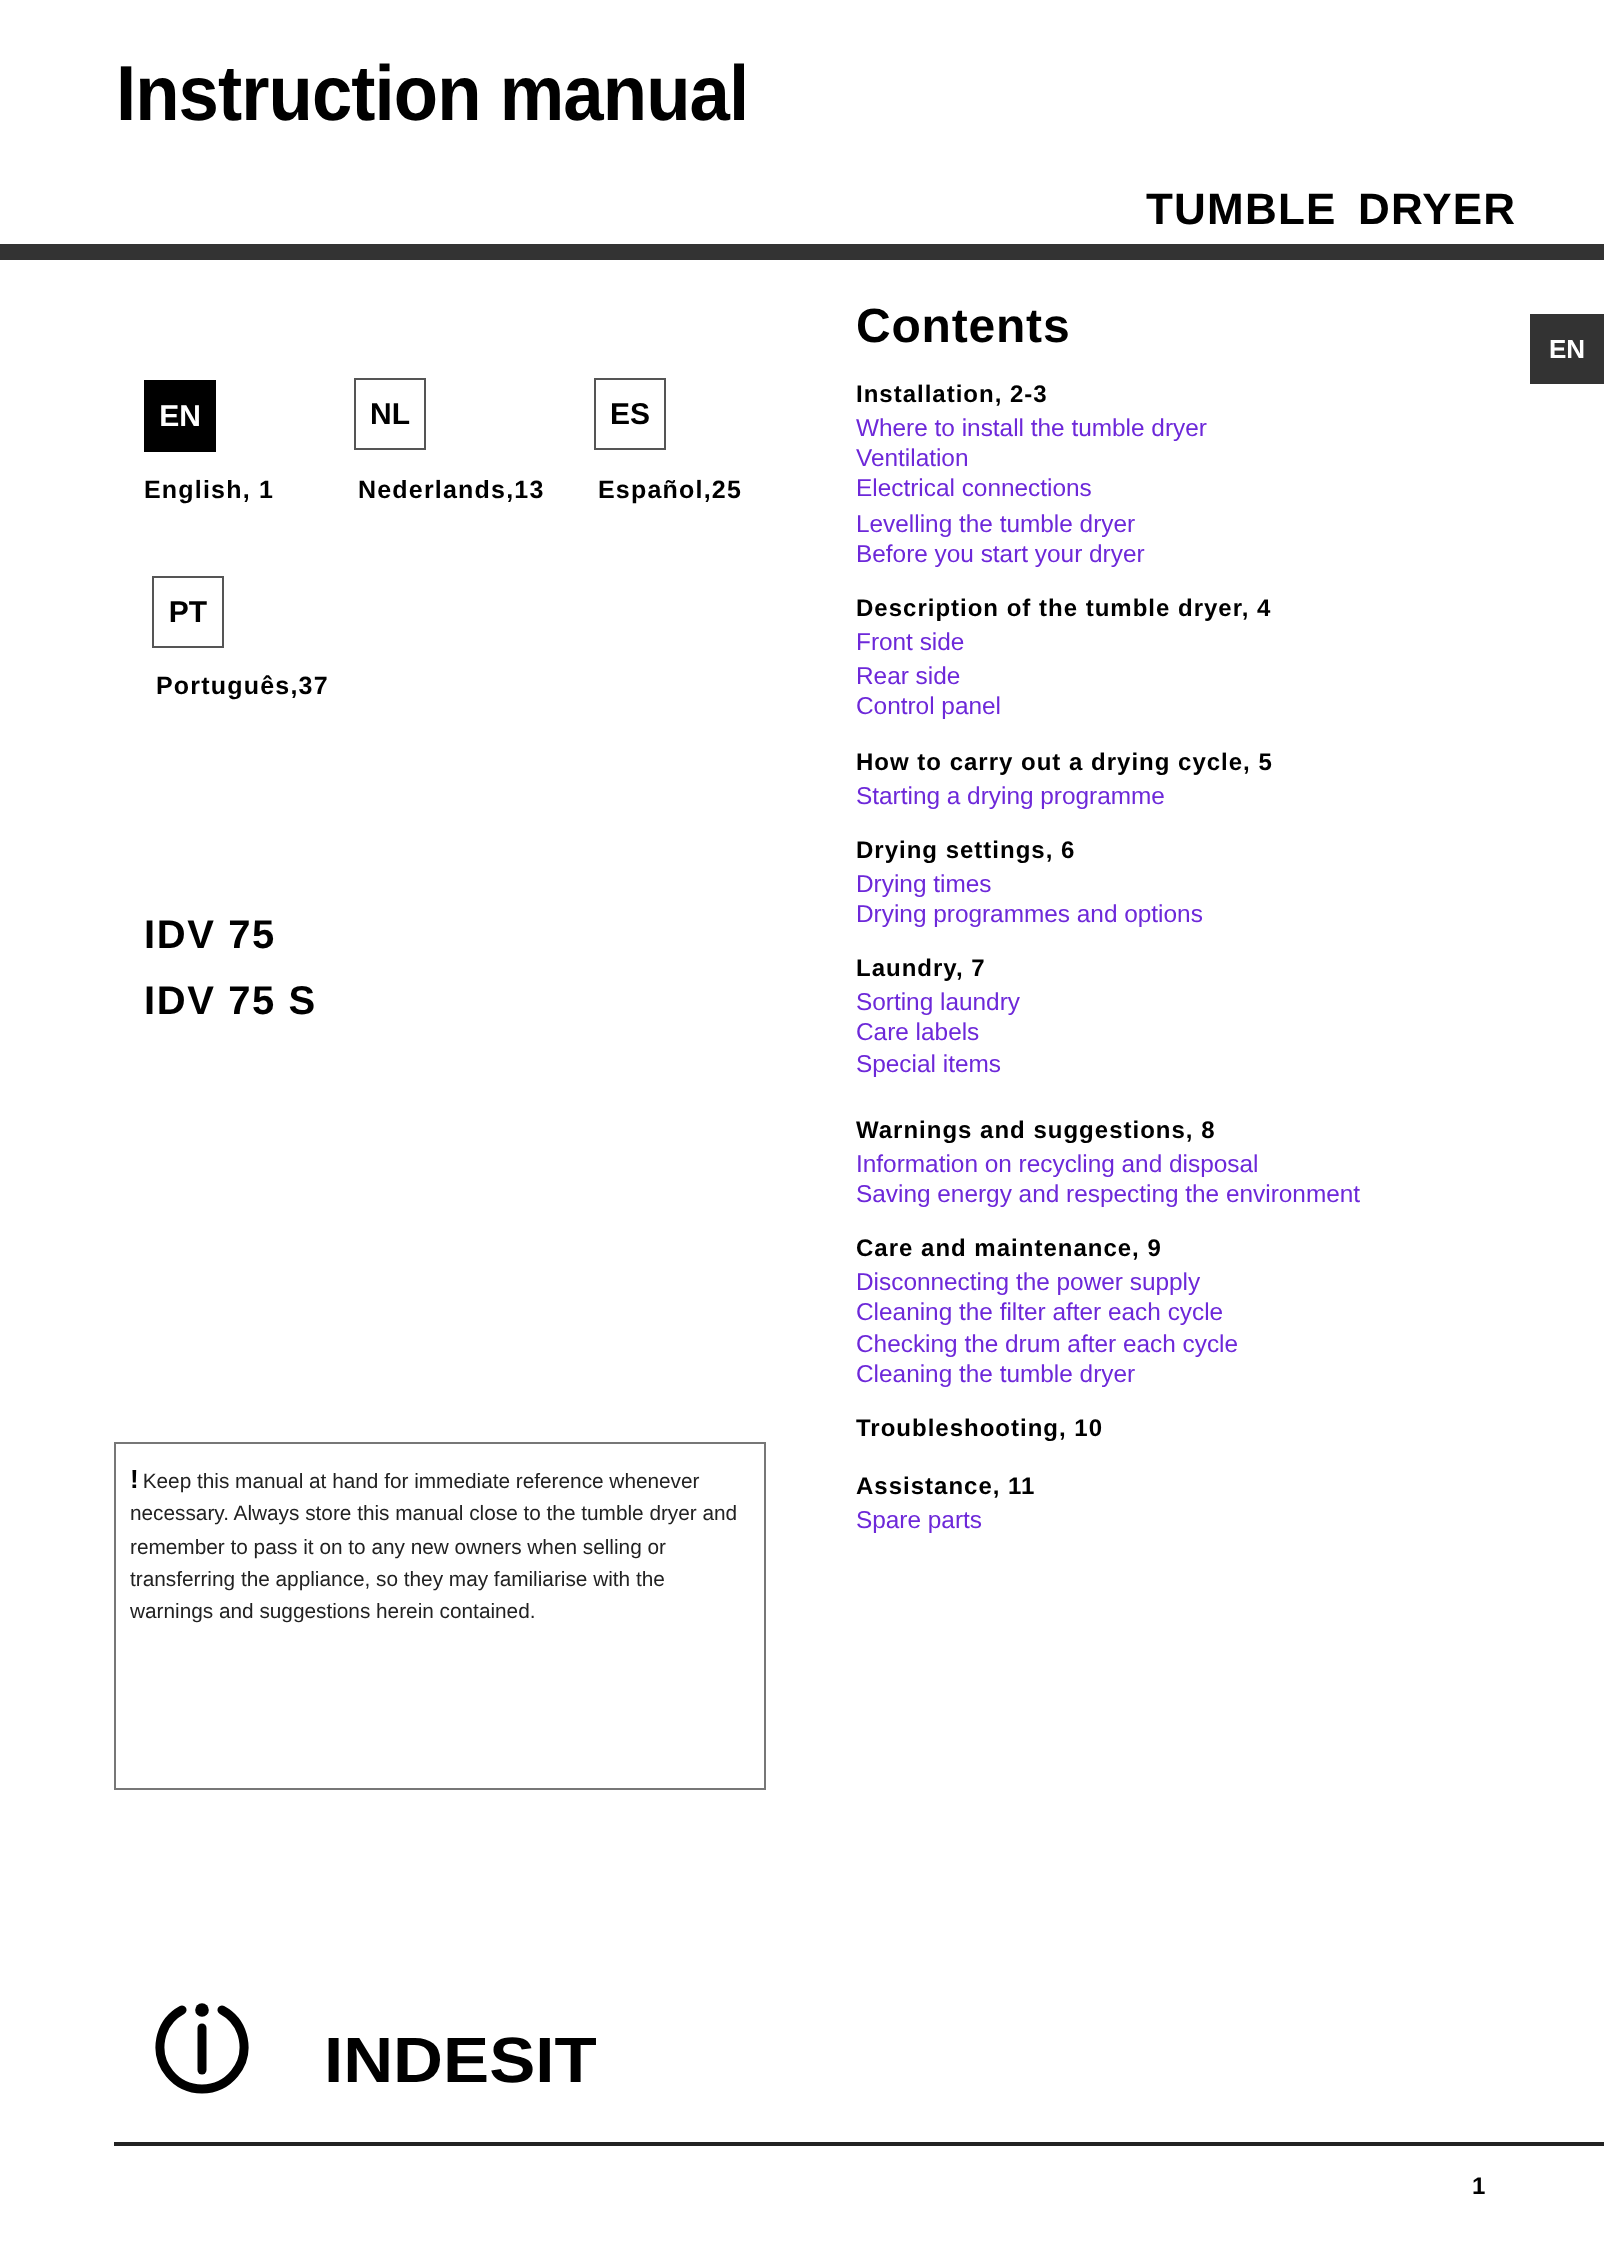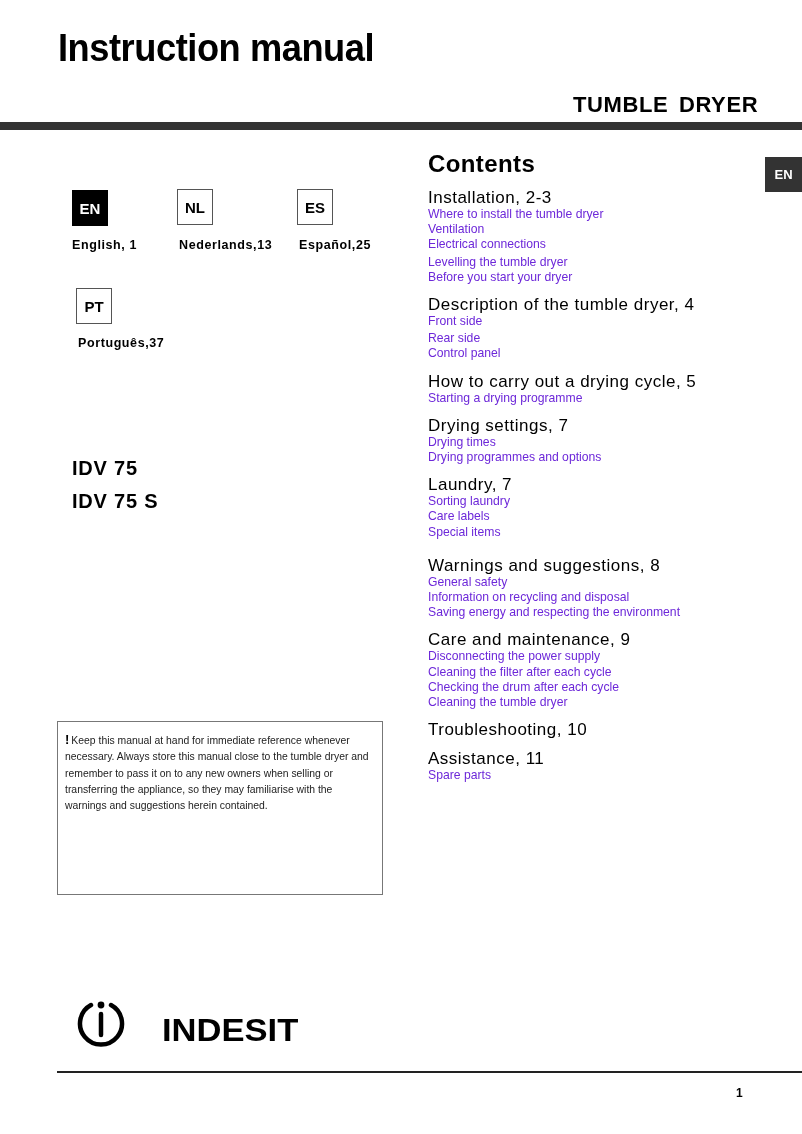--- a/index.html
+++ b/index.html
@@ -8,21 +8,21 @@
   .title { left: 58px; top: 26px; font-size: 39px; font-weight: bold; letter-spacing: -0.5px; transform: scaleX(0.93); transform-origin: left; }
   .subtitle { left: 573px; top: 92px; font-size: 22px; font-weight: bold; letter-spacing: 0.6px; word-spacing: 4px; }
   .topbar { left: 0; top: 122px; width: 802px; height: 8px; background: #333333; }
   .lang-box { width: 36px; height: 36px; border: 1px solid #555; box-sizing: border-box; display: flex; align-items: center; justify-content: center; font-weight: bold; font-size: 15px; }
   .lang-box.active { background: #000; color: #fff; border-color: #000; }
   .lang-label { font-size: 12.5px; font-weight: bold; letter-spacing: 0.6px; white-space: nowrap; }
   .model { left: 72px; font-size: 20px; font-weight: bold; letter-spacing: 0.8px; }
   .contents { left: 428px; top: 150px; width: 320px; }
   .contents-title { font-size: 24px; font-weight: bold; letter-spacing: 0.4px; margin: 0 0 10px 0; }
   .sec { margin-bottom: 10px; }
-  .sec-head { font-size: 17px; font-weight: normal; letter-spacing: 0.5px; line-height: 19px; white-space: nowrap; }
+  .sec-head { font-size: 12px; font-weight: bold; letter-spacing: 0.5px; line-height: 19px; white-space: nowrap; }
   .sec-item { font-size: 12.2px; line-height: 15.2px; color: #6d28d9; white-space: nowrap; }
   .en-tab { left: 765px; top: 157px; width: 37px; height: 35px; background: #333333; color: #fff; font-weight: bold; font-size: 13px; display: flex; align-items: center; justify-content: center; }
   .notice { left: 57px; top: 721px; width: 326px; height: 174px; border: 1px solid #777; box-sizing: border-box; padding: 10px 6px 0 7px; font-size: 10.4px; line-height: 16.3px; color: #222; }
   .notice .bang { font-weight: bold; font-size: 13px; color: #000; margin-right: 2px; }
   .logo { left: 75px; top: 997px; display: flex; align-items: flex-end; gap: 28px; }
   .logo-text { font-size: 32px; font-weight: bold; letter-spacing: 0px; margin-left: 7px; transform: scaleX(1.08); transform-origin: left; }
   .bottom-rule { left: 57px; top: 1071px; width: 745px; height: 1.5px; background: #222; }
   .page-num { left: 736px; top: 1086px; font-size: 12px; font-weight: bold; }
 </style>
 </head>
@@ -75,35 +75,34 @@
     <div class="sec-item" style="margin-top:2px;">Rear side</div>
     <div class="sec-item">Control panel</div>
   </div>
 
   <div class="sec">
     <div class="sec-head">How to carry out a drying cycle, 5</div>
     <div class="sec-item">Starting a drying programme</div>
   </div>
 
   <div class="sec">
-    <div class="sec-head">Drying settings, 7</div>
+    <div class="sec-head">Drying settings, 6</div>
     <div class="sec-item">Drying times</div>
     <div class="sec-item">Drying programmes and options</div>
   </div>
 
   <div class="sec" style="margin-bottom:16px;">
     <div class="sec-head">Laundry, 7</div>
     <div class="sec-item">Sorting laundry</div>
     <div class="sec-item">Care labels</div>
     <div class="sec-item">Special items</div>
   </div>
 
   <div class="sec">
     <div class="sec-head">Warnings and suggestions, 8</div>
-    <div class="sec-item">General safety</div>
     <div class="sec-item">Information on recycling and disposal</div>
     <div class="sec-item">Saving energy and respecting the environment</div>
   </div>
 
   <div class="sec">
     <div class="sec-head">Care and maintenance, 9</div>
     <div class="sec-item">Disconnecting the power supply</div>
     <div class="sec-item">Cleaning the filter after each cycle</div>
     <div class="sec-item">Checking the drum after  each cycle</div>
     <div class="sec-item">Cleaning the tumble dryer</div>

